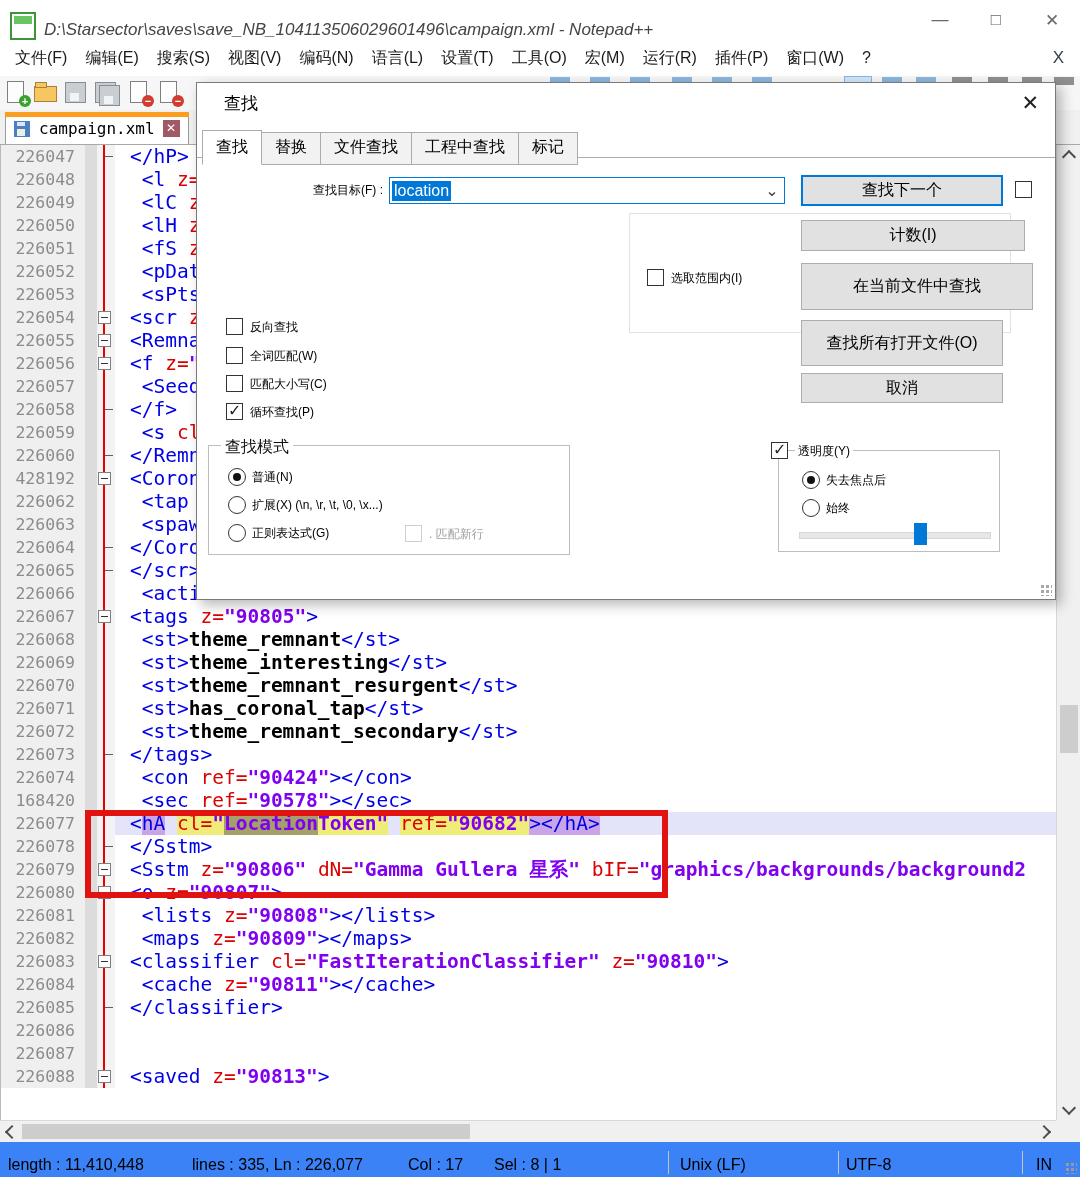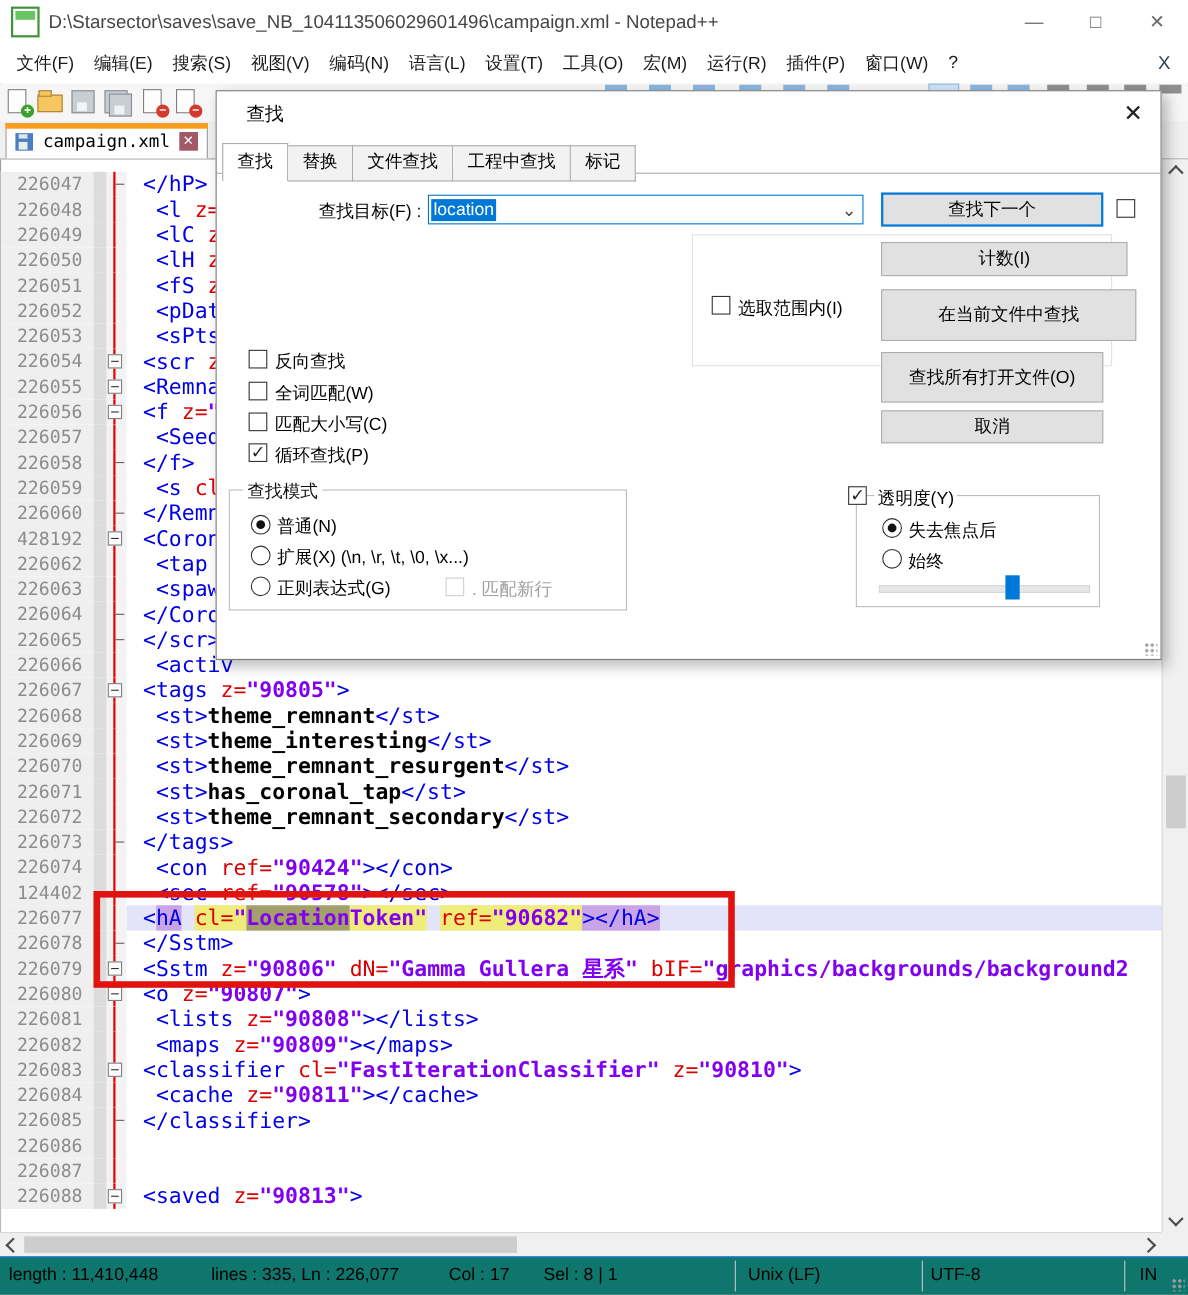--- a/index.html
+++ b/index.html
@@ -1,20 +1,20 @@
 <!DOCTYPE html>
 <html><head>
 <meta charset="utf-8">
 <style>
   html,body{margin:0;padding:0;}
   body{width:1080px;height:1177px;position:relative;overflow:hidden;background:#fff;
        font-family:"Liberation Sans","DejaVu Sans",sans-serif;color:#111;}
   .screen{position:absolute;inset:0;box-shadow:inset 0 0 0 1px #9e9e9e;}
   
-  .titlebar{position:absolute;left:0;top:0;width:1080px;height:40px;background:#fff;display:flex;align-items:center;}
+  .titlebar{position:absolute;left:0;top:0;width:1080px;height:40px;background:#fff;display:flex;align-items:flex-end;font-style:italic;}
   .npp-icon{width:22px;height:24px;margin:0 8px 0 10px;position:relative;background:#fff;border:2px solid #3c9639;}
   .npp-icon::after{content:"";position:absolute;left:2px;top:2px;right:2px;height:8px;background:#69c462;}
   .win-title{font-size:17px;color:#454545;letter-spacing:0;}
   .wbtns{margin-left:auto;display:flex;align-items:center;height:100%;}
   .wbtn{width:56px;height:100%;display:flex;align-items:center;justify-content:center;color:#6a6a6a;font-size:17px;}
   
   .menubar{position:absolute;left:0;top:40px;width:1080px;height:36px;background:#fff;display:flex;align-items:center;padding-left:6px;box-sizing:border-box;}
   .menu-item{padding:4px 9px;font-size:16px;color:#1a1a1a;}
   .menu-close{margin-left:auto;margin-right:16px;font-size:17px;color:#33414e;}
   
@@ -34,21 +34,21 @@
   
   .tabbar{position:absolute;left:0;top:110px;width:1080px;height:35px;background:#f0f0f0;border-bottom:1px solid #a8a8a8;box-sizing:border-box;}
   .tab{position:absolute;left:5px;top:2px;height:32px;background:#fff;border:1px solid #9b9b9b;border-bottom:none;display:flex;align-items:center;padding:0 8px;box-sizing:border-box;}
   .tab::before{content:"";position:absolute;left:-1px;right:-1px;top:-1px;height:5px;background:#fb9e1f;}
   .tabfloppy{width:16px;height:16px;background:#4d7ec2;position:relative;margin-right:9px;}
   .tabfloppy::after{content:"";position:absolute;left:3px;bottom:1px;width:8px;height:7px;background:#e8f0e6;}
   .tabfloppy::before{content:"";position:absolute;left:3px;top:1px;width:8px;height:4px;background:#d9e6f4;}
   .tab-label{font-size:16px;font-family:"DejaVu Sans Mono",monospace;color:#000;}
   .tab-close{width:17px;height:17px;margin-left:8px;background:#a2596а;background:#a25966;color:#fff;font-size:12px;line-height:17px;text-align:center;font-weight:bold;}
   
-  .editor{position:absolute;left:0;top:156px;width:1056px;height:975px;background:#fff;overflow:hidden;border-left:1px solid #bbb;}
+  .editor{position:absolute;left:0;top:145px;width:1056px;height:975px;background:#fff;overflow:hidden;border-left:1px solid #bbb;}
   .ed-row{display:flex;height:23px;line-height:23px;white-space:pre;}
   .lnum{width:74px;min-width:74px;text-align:right;padding-right:10px;background:#efefef;color:#8c8c8c;
         font-family:"DejaVu Sans Mono",monospace;font-size:16.5px;}
   .bmk{width:12px;min-width:12px;background:#dcdcdc;}
   .fold{width:18px;min-width:18px;background:#f3f3f3;position:relative;}
   .fold::before{content:"";position:absolute;left:6px;top:0;bottom:0;width:2px;background:#e60000;}
   .f-t::after{content:"";position:absolute;left:8px;top:11px;width:8px;height:1px;background:#606060;}
   .fbox{position:absolute;left:1px;top:5px;width:11px;height:11px;background:#fcfcfc;border:1px solid #7f7f7f;z-index:2;}
   .fbox::after{content:"";position:absolute;left:2px;right:2px;top:5px;height:1px;background:#333;}
   .code{flex:1;padding-left:15px;font-family:"DejaVu Sans Mono",monospace;font-size:19.5px;}
@@ -62,36 +62,36 @@
   .vsb{position:absolute;left:1056px;top:145px;width:24px;height:975px;background:#f0f0f0;border-left:1px solid #d8d8d8;box-sizing:border-box;}
   .vsb-thumb{position:absolute;left:3px;top:560px;width:18px;height:48px;background:#cdcdcd;}
   .hsb{position:absolute;left:0;top:1120px;width:1056px;height:22px;background:#f0f0f0;border-top:1px solid #d8d8d8;box-sizing:border-box;}
   .hsb-thumb{position:absolute;left:22px;top:3px;width:448px;height:15px;background:#cdcdcd;}
   .sb-arr{position:absolute;width:20px;height:20px;display:flex;align-items:center;justify-content:center;}
   .chev{display:inline-block;width:8px;height:8px;border-style:solid;border-color:#4d4d4d;border-width:2px 2px 0 0;}
   .chev.up{transform:rotate(-45deg);margin-top:4px;} .chev.down{transform:rotate(135deg);margin-bottom:4px;}
   .chev.left{transform:rotate(-135deg);margin-left:4px;} .chev.right{transform:rotate(45deg);margin-right:4px;}
   .sb-corner{position:absolute;left:1056px;top:1120px;width:24px;height:22px;background:#f0f0f0;}
   
-  .statusbar{position:absolute;left:0;top:1142px;width:1080px;height:35px;background:#0f766e;border-top:1px solid #3b82f6;box-sizing:border-box;font-size:16px;color:#000;}
+  .statusbar{position:absolute;left:0;top:1142px;width:1080px;height:35px;background:#3b82f6;border-top:6px solid #3b82f6;box-sizing:border-box;font-size:16px;color:#000;}
   .st-item{position:absolute;top:8px;white-space:nowrap;}
   .st-sep{position:absolute;top:3px;bottom:3px;width:1px;background:#c4c4c4;}
   .grip{position:absolute;right:3px;bottom:3px;width:12px;height:12px;
         background:radial-gradient(circle,#9a9a9a 1.5px,transparent 1.6px);background-size:5px 5px;}
   
   .dialog{position:absolute;left:196px;top:82px;width:860px;height:518px;background:#fff;border:1px solid #7a7a7a;
           box-shadow:5px 5px 12px rgba(0,0,0,.28);z-index:10;box-sizing:border-box;}
   .dlg-title{position:absolute;left:27px;top:9px;font-size:17px;color:#000;}
   .dlg-close{position:absolute;right:16px;top:8px;font-size:21px;color:#222;}
   .dlg-tabline{position:absolute;left:0;right:0;top:74px;border-top:1px solid #ababab;}
   .dlg-tabs{position:absolute;left:5px;top:47px;display:flex;align-items:flex-end;z-index:2;}
   .dtab{font-size:16px;padding:4px 13px 6px;background:#f2f2f2;border:1px solid #ababab;border-left:none;color:#000;}
   .dtab:first-child{border-left:1px solid #ababab;}
   .dtab.active{background:#fff;border-bottom:1px solid #fff;padding-top:6px;}
-  .dlg-label{position:absolute;font-size:16px;color:#000;white-space:nowrap;}
+  .dlg-label{position:absolute;font-size:12px;color:#000;white-space:nowrap;}
   .combo{position:absolute;left:192px;top:94px;width:396px;height:27px;border:1px solid #0078d7;background:#fff;display:flex;align-items:center;box-sizing:border-box;}
   .combo-text{margin-left:2px;background:#0078d7;color:#fff;font-size:16px;padding:1px 2px;}
   .combo-btn{margin-left:auto;width:24px;text-align:center;color:#444;}
   .dbtn{position:absolute;background:#e1e1e1;border:1px solid #adadad;font-size:16px;color:#000;display:flex;align-items:center;justify-content:center;box-sizing:border-box;white-space:nowrap;}
   .dbtn.default{border:2px solid #0078d7;}
   .cbox{position:absolute;width:17px;height:17px;border:1px solid #333;background:#fff;box-sizing:border-box;}
   .cbox.on::after{content:"✓";position:absolute;left:1px;top:-3px;font-size:16px;color:#222;}
   .cbox.dis{border-color:#cfcfcf;}
   .rado{position:absolute;width:18px;height:18px;border:1px solid #333;border-radius:50%;background:#fff;box-sizing:border-box;}
   .rado.on::after{content:"";position:absolute;left:4px;top:4px;width:8px;height:8px;border-radius:50%;background:#111;}
@@ -203,21 +203,21 @@
       <div class="ed-row"><span class="lnum">226065</span><span class="bmk"></span><span class="fold f-t"></span><span class="code"><span class="tk-g">&lt;/scr&gt;</span></span></div>
       <div class="ed-row"><span class="lnum">226066</span><span class="bmk"></span><span class="fold f-l"></span><span class="code"><span class="tk-g"> &lt;activ</span></span></div>
       <div class="ed-row"><span class="lnum">226067</span><span class="bmk"></span><span class="fold f-b"><span class="fbox"></span></span><span class="code"><span class="tk-g">&lt;tags </span><span class="tk-a">z=</span><span class="tk-v">"90805"</span><span class="tk-g">&gt;</span></span></div>
       <div class="ed-row"><span class="lnum">226068</span><span class="bmk"></span><span class="fold f-l"></span><span class="code"><span class="tk-g"> &lt;st&gt;</span><span class="tk-t">theme_remnant</span><span class="tk-g">&lt;/st&gt;</span></span></div>
       <div class="ed-row"><span class="lnum">226069</span><span class="bmk"></span><span class="fold f-l"></span><span class="code"><span class="tk-g"> &lt;st&gt;</span><span class="tk-t">theme_interesting</span><span class="tk-g">&lt;/st&gt;</span></span></div>
       <div class="ed-row"><span class="lnum">226070</span><span class="bmk"></span><span class="fold f-l"></span><span class="code"><span class="tk-g"> &lt;st&gt;</span><span class="tk-t">theme_remnant_resurgent</span><span class="tk-g">&lt;/st&gt;</span></span></div>
       <div class="ed-row"><span class="lnum">226071</span><span class="bmk"></span><span class="fold f-l"></span><span class="code"><span class="tk-g"> &lt;st&gt;</span><span class="tk-t">has_coronal_tap</span><span class="tk-g">&lt;/st&gt;</span></span></div>
       <div class="ed-row"><span class="lnum">226072</span><span class="bmk"></span><span class="fold f-l"></span><span class="code"><span class="tk-g"> &lt;st&gt;</span><span class="tk-t">theme_remnant_secondary</span><span class="tk-g">&lt;/st&gt;</span></span></div>
       <div class="ed-row"><span class="lnum">226073</span><span class="bmk"></span><span class="fold f-t"></span><span class="code"><span class="tk-g">&lt;/tags&gt;</span></span></div>
       <div class="ed-row"><span class="lnum">226074</span><span class="bmk"></span><span class="fold f-l"></span><span class="code"><span class="tk-g"> &lt;con </span><span class="tk-a">ref=</span><span class="tk-v">"90424"</span><span class="tk-g">&gt;&lt;/con&gt;</span></span></div>
-      <div class="ed-row"><span class="lnum">124402</span><span class="bmk"></span><span class="fold f-l"></span><span class="code"><span class="tk-g"> &lt;sec </span><span class="tk-a">ref=</span><span class="tk-v">"90578"</span><span class="tk-g">&gt;&lt;/sec&gt;</span></span></div>
+      <div class="ed-row"><span class="lnum">168420</span><span class="bmk"></span><span class="fold f-l"></span><span class="code"><span class="tk-g"> &lt;sec </span><span class="tk-a">ref=</span><span class="tk-v">"90578"</span><span class="tk-g">&gt;&lt;/sec&gt;</span></span></div>
       <div class="ed-row cur"><span class="lnum">226077</span><span class="bmk"></span><span class="fold f-l"></span><span class="code"><span class="tk-g">&lt;</span><span class="tk-g bg-m">hA</span><span class="tk-p"> </span><span class="tk-a bg-y">cl=</span><span class="tk-v bg-y">"</span><span class="tk-v bg-s">Location</span><span class="tk-v bg-y">Token"</span><span class="tk-p"> </span><span class="tk-a bg-y">ref=</span><span class="tk-v bg-y">"90682"</span><span class="tk-g bg-m">&gt;&lt;/hA&gt;</span></span></div>
       <div class="ed-row"><span class="lnum">226078</span><span class="bmk"></span><span class="fold f-t"></span><span class="code"><span class="tk-g">&lt;/Sstm&gt;</span></span></div>
       <div class="ed-row"><span class="lnum">226079</span><span class="bmk"></span><span class="fold f-b"><span class="fbox"></span></span><span class="code"><span class="tk-g">&lt;Sstm </span><span class="tk-a">z=</span><span class="tk-v">"90806"</span><span class="tk-p"> </span><span class="tk-a">dN=</span><span class="tk-v">"Gamma Gullera 星系"</span><span class="tk-p"> </span><span class="tk-a">bIF=</span><span class="tk-v">"graphics/backgrounds/background2</span></span></div>
       <div class="ed-row"><span class="lnum">226080</span><span class="bmk"></span><span class="fold f-b"><span class="fbox"></span></span><span class="code"><span class="tk-g">&lt;o </span><span class="tk-a">z=</span><span class="tk-v">"90807"</span><span class="tk-g">&gt;</span></span></div>
       <div class="ed-row"><span class="lnum">226081</span><span class="bmk"></span><span class="fold f-l"></span><span class="code"><span class="tk-g"> &lt;lists </span><span class="tk-a">z=</span><span class="tk-v">"90808"</span><span class="tk-g">&gt;&lt;/lists&gt;</span></span></div>
       <div class="ed-row"><span class="lnum">226082</span><span class="bmk"></span><span class="fold f-l"></span><span class="code"><span class="tk-g"> &lt;maps </span><span class="tk-a">z=</span><span class="tk-v">"90809"</span><span class="tk-g">&gt;&lt;/maps&gt;</span></span></div>
       <div class="ed-row"><span class="lnum">226083</span><span class="bmk"></span><span class="fold f-b"><span class="fbox"></span></span><span class="code"><span class="tk-g">&lt;classifier </span><span class="tk-a">cl=</span><span class="tk-v">"FastIterationClassifier"</span><span class="tk-p"> </span><span class="tk-a">z=</span><span class="tk-v">"90810"</span><span class="tk-g">&gt;</span></span></div>
       <div class="ed-row"><span class="lnum">226084</span><span class="bmk"></span><span class="fold f-l"></span><span class="code"><span class="tk-g"> &lt;cache </span><span class="tk-a">z=</span><span class="tk-v">"90811"</span><span class="tk-g">&gt;&lt;/cache&gt;</span></span></div>
       <div class="ed-row"><span class="lnum">226085</span><span class="bmk"></span><span class="fold f-t"></span><span class="code"><span class="tk-g">&lt;/classifier&gt;</span></span></div>
       <div class="ed-row"><span class="lnum">226086</span><span class="bmk"></span><span class="fold f-l"></span></div>

